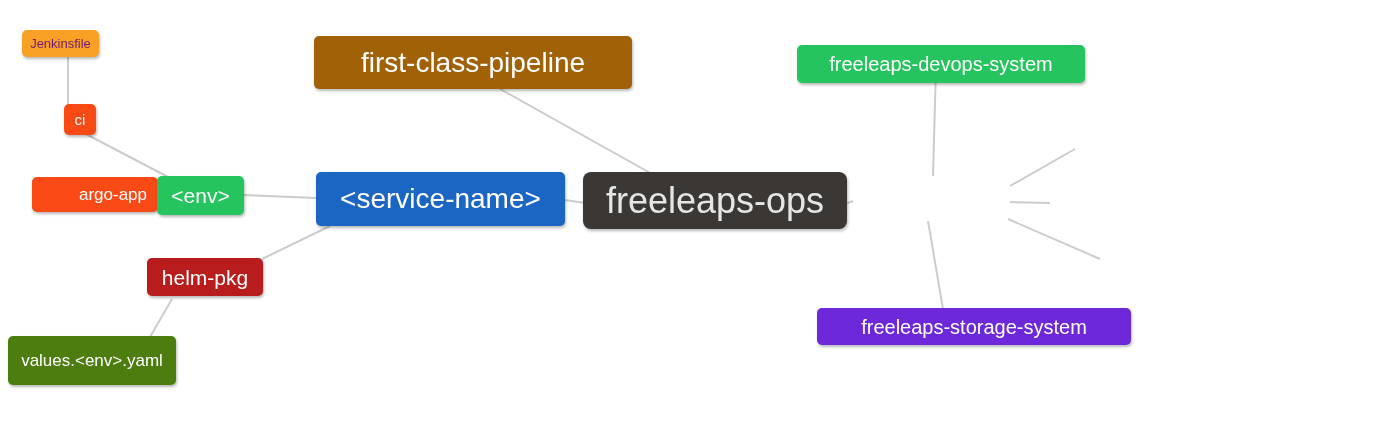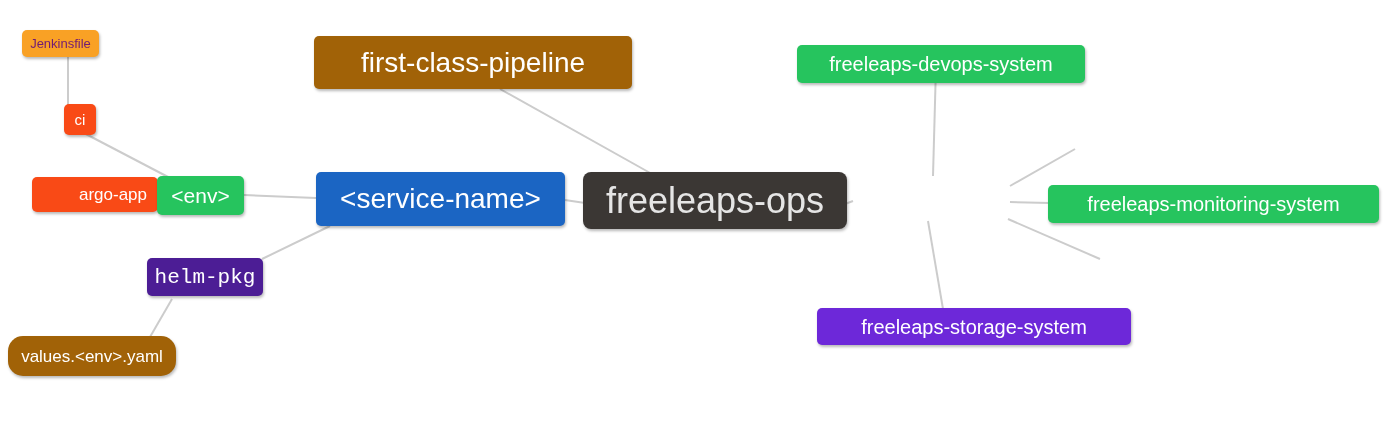--- a/index.html
+++ b/index.html
@@ -53,32 +53,31 @@
   </svg>
 
   <div class="node fs13" style="left: 22px; top: 30px; width: 77px; height: 27px; background-color: rgb(249, 161, 37); color: #701a75;">Jenkinsfile</div>
 
   <div class="node fs15" style="left: 53px; top: 104px; width: 32px; height: 31px; background-color: rgb(249, 74, 22); color: rgb(255, 255, 255);">ci</div>
 
   <div class="node fs17" style="left: 32px; top: 177px; width: 90px; height: 35px; background-color: rgb(249, 74, 22); color: rgb(255, 255, 255); padding-left: 36px;">argo-app</div>
 
   <div class="node fs21" style="left: 157px; top: 176px; width: 87px; height: 39px; background-color: rgb(38, 196, 94); color: rgb(255, 255, 255);">&lt;env&gt;</div>
 
-  <div class="node fs21" style="left: 147px; top: 258px; width: 116px; height: 38px; background-color: #4c1d95; color: rgb(255, 255, 255); font-family: Liberation Mono, monospace;">helm-pkg</div>
+  <div class="node fs21" style="left: 147px; top: 258px; width: 116px; height: 38px; background-color: #b91c1c; color: rgb(255, 255, 255);">helm-pkg</div>
 
-  <div class="node fs17" style="left: 8px; top: 336px; width: 168px; height: 40px; background-color: #a16207; color: rgb(255, 255, 255); border-radius: 15px;">values.&lt;env&gt;.yaml</div>
+  <div class="node fs17" style="left: 8px; top: 336px; width: 168px; height: 49px; background-color: #4d7c0f; color: rgb(255, 255, 255);">values.&lt;env&gt;.yaml</div>
 
   <div class="node fs28" style="left: 314px; top: 36px; width: 318px; height: 53px; background-color: #a16207; color: rgb(255, 255, 255);">first-class-pipeline</div>
 
   <div class="node fs28" style="left: 316px; top: 172px; width: 249px; height: 54px; background-color: rgb(27, 101, 195); color: rgb(255, 255, 255);">&lt;service-name&gt;</div>
 
   <div class="node fs36" style="left: 583px; top: 172px; width: 264px; height: 57px; border-radius: 8px; background-color: rgb(59, 55, 52); color: #e5e5e5;">freeleaps-ops</div>
 
 
   <div class="node fs20" style="left: 797px; top: 29px; width: 288px; height: 38px; background-color: rgb(38, 196, 94); color: rgb(255, 255, 255); margin-top: 16px;">freeleaps-devops-system</div>
 
 
-  <div class="node fs20" style="left: 1048px; top: 185px; width: 331px; height: 38px; background-color: rgb(38, 196, 94); color: rgb(255, 255, 255);">freeleaps-monitoring-system</div>
 
 
   <div class="node fs20" style="left: 817px; top: 308px; width: 314px; height: 37px; background-color: #6d28d9; color: rgb(255, 255, 255);">freeleaps-storage-system</div>
 
 </div>
 
 </body></html>

